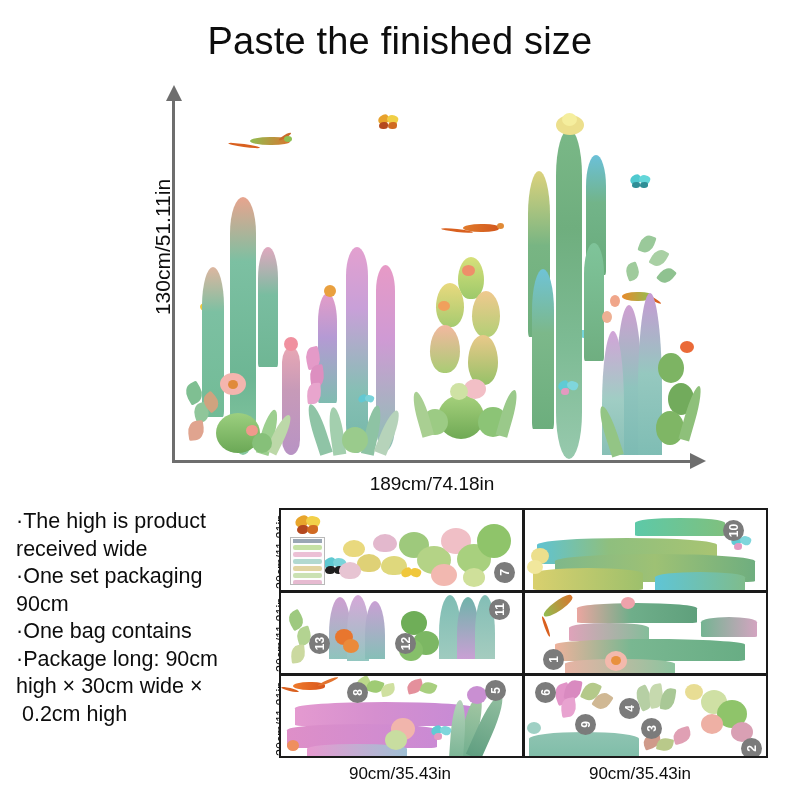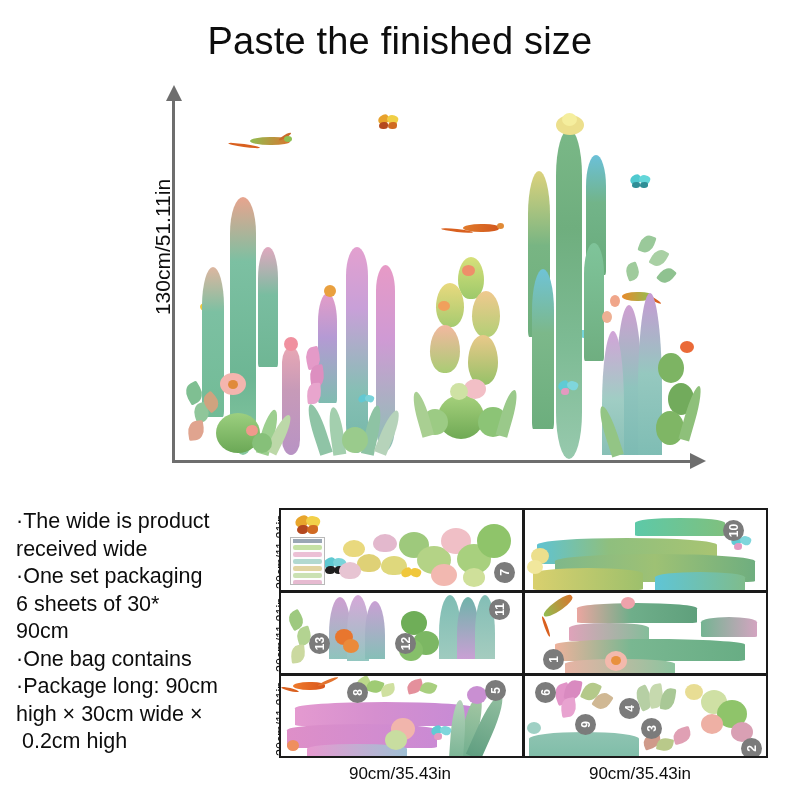--- a/index.html
+++ b/index.html
@@ -207,20 +207,21 @@
 <div id="title">Paste the finished size</div>
 
 <div id="diagram">
 
   <div class="v-axis"></div>
   <div class="v-arrow-head"></div>
   <div class="h-axis"></div>
   <div class="h-arrow-head"></div>
 
   <div id="v-label">130cm/51.11in</div>
+  <div id="h-label">189cm/74.18in</div>
 
   <div class="scene">
 
     <div class="lizard" style="left:56px; top:36px;">
       <div class="lz-body" style="left:16px; top:4px; background:linear-gradient(100deg,#8fbf52,#d9742e);"></div>
       <div class="lz-tail" style="left:-6px; top:11px; background:#d9601f; transform:rotate(8deg);"></div>
       <div class="lz-tail" style="left:44px; top:2px; width:14px; background:#c96b2a; transform:rotate(-30deg);"></div>
       <div class="blob" style="left:50px; top:3px; width:8px; height:6px; background:#8fbf52;"></div>
     </div>
 
@@ -354,24 +355,23 @@
       <div class="blob" style="left:54px; top:176px; width:28px; height:34px; background:#7fb665;"></div>
       <div class="blob" style="left:78px; top:106px; width:14px; height:12px; background:#ea6a38;"></div>
       <div class="spike" style="left:84px; top:150px; width:11px; height:56px; background:#8ec07a; transform:rotate(16deg);"></div>
       <div class="spike" style="left:2px; top:170px; width:12px; height:52px; background:#93c585; transform:rotate(-18deg);"></div>
     </div>
 
   </div>
 </div>
 
 <div id="info-text">
-  <div class="line">·The wide is product</div>
+  <div class="line">·The high is product</div>
   <div class="line">received wide</div>
   <div class="line">·One set packaging</div>
-  <div class="line">6 sheets of 30*</div>
   <div class="line">90cm</div>
   <div class="line">·One bag contains</div>
   <div class="line">·Package long: 90cm</div>
   <div class="line">high × 30cm wide ×</div>
   <div class="line"> 0.2cm high</div>
 </div>
 
 <div class="side-label" id="sl-1">30cm/11.81in</div>
 <div class="side-label" id="sl-2">30cm/11.81in</div>
 <div class="side-label" id="sl-3">30cm/11.81in</div>

